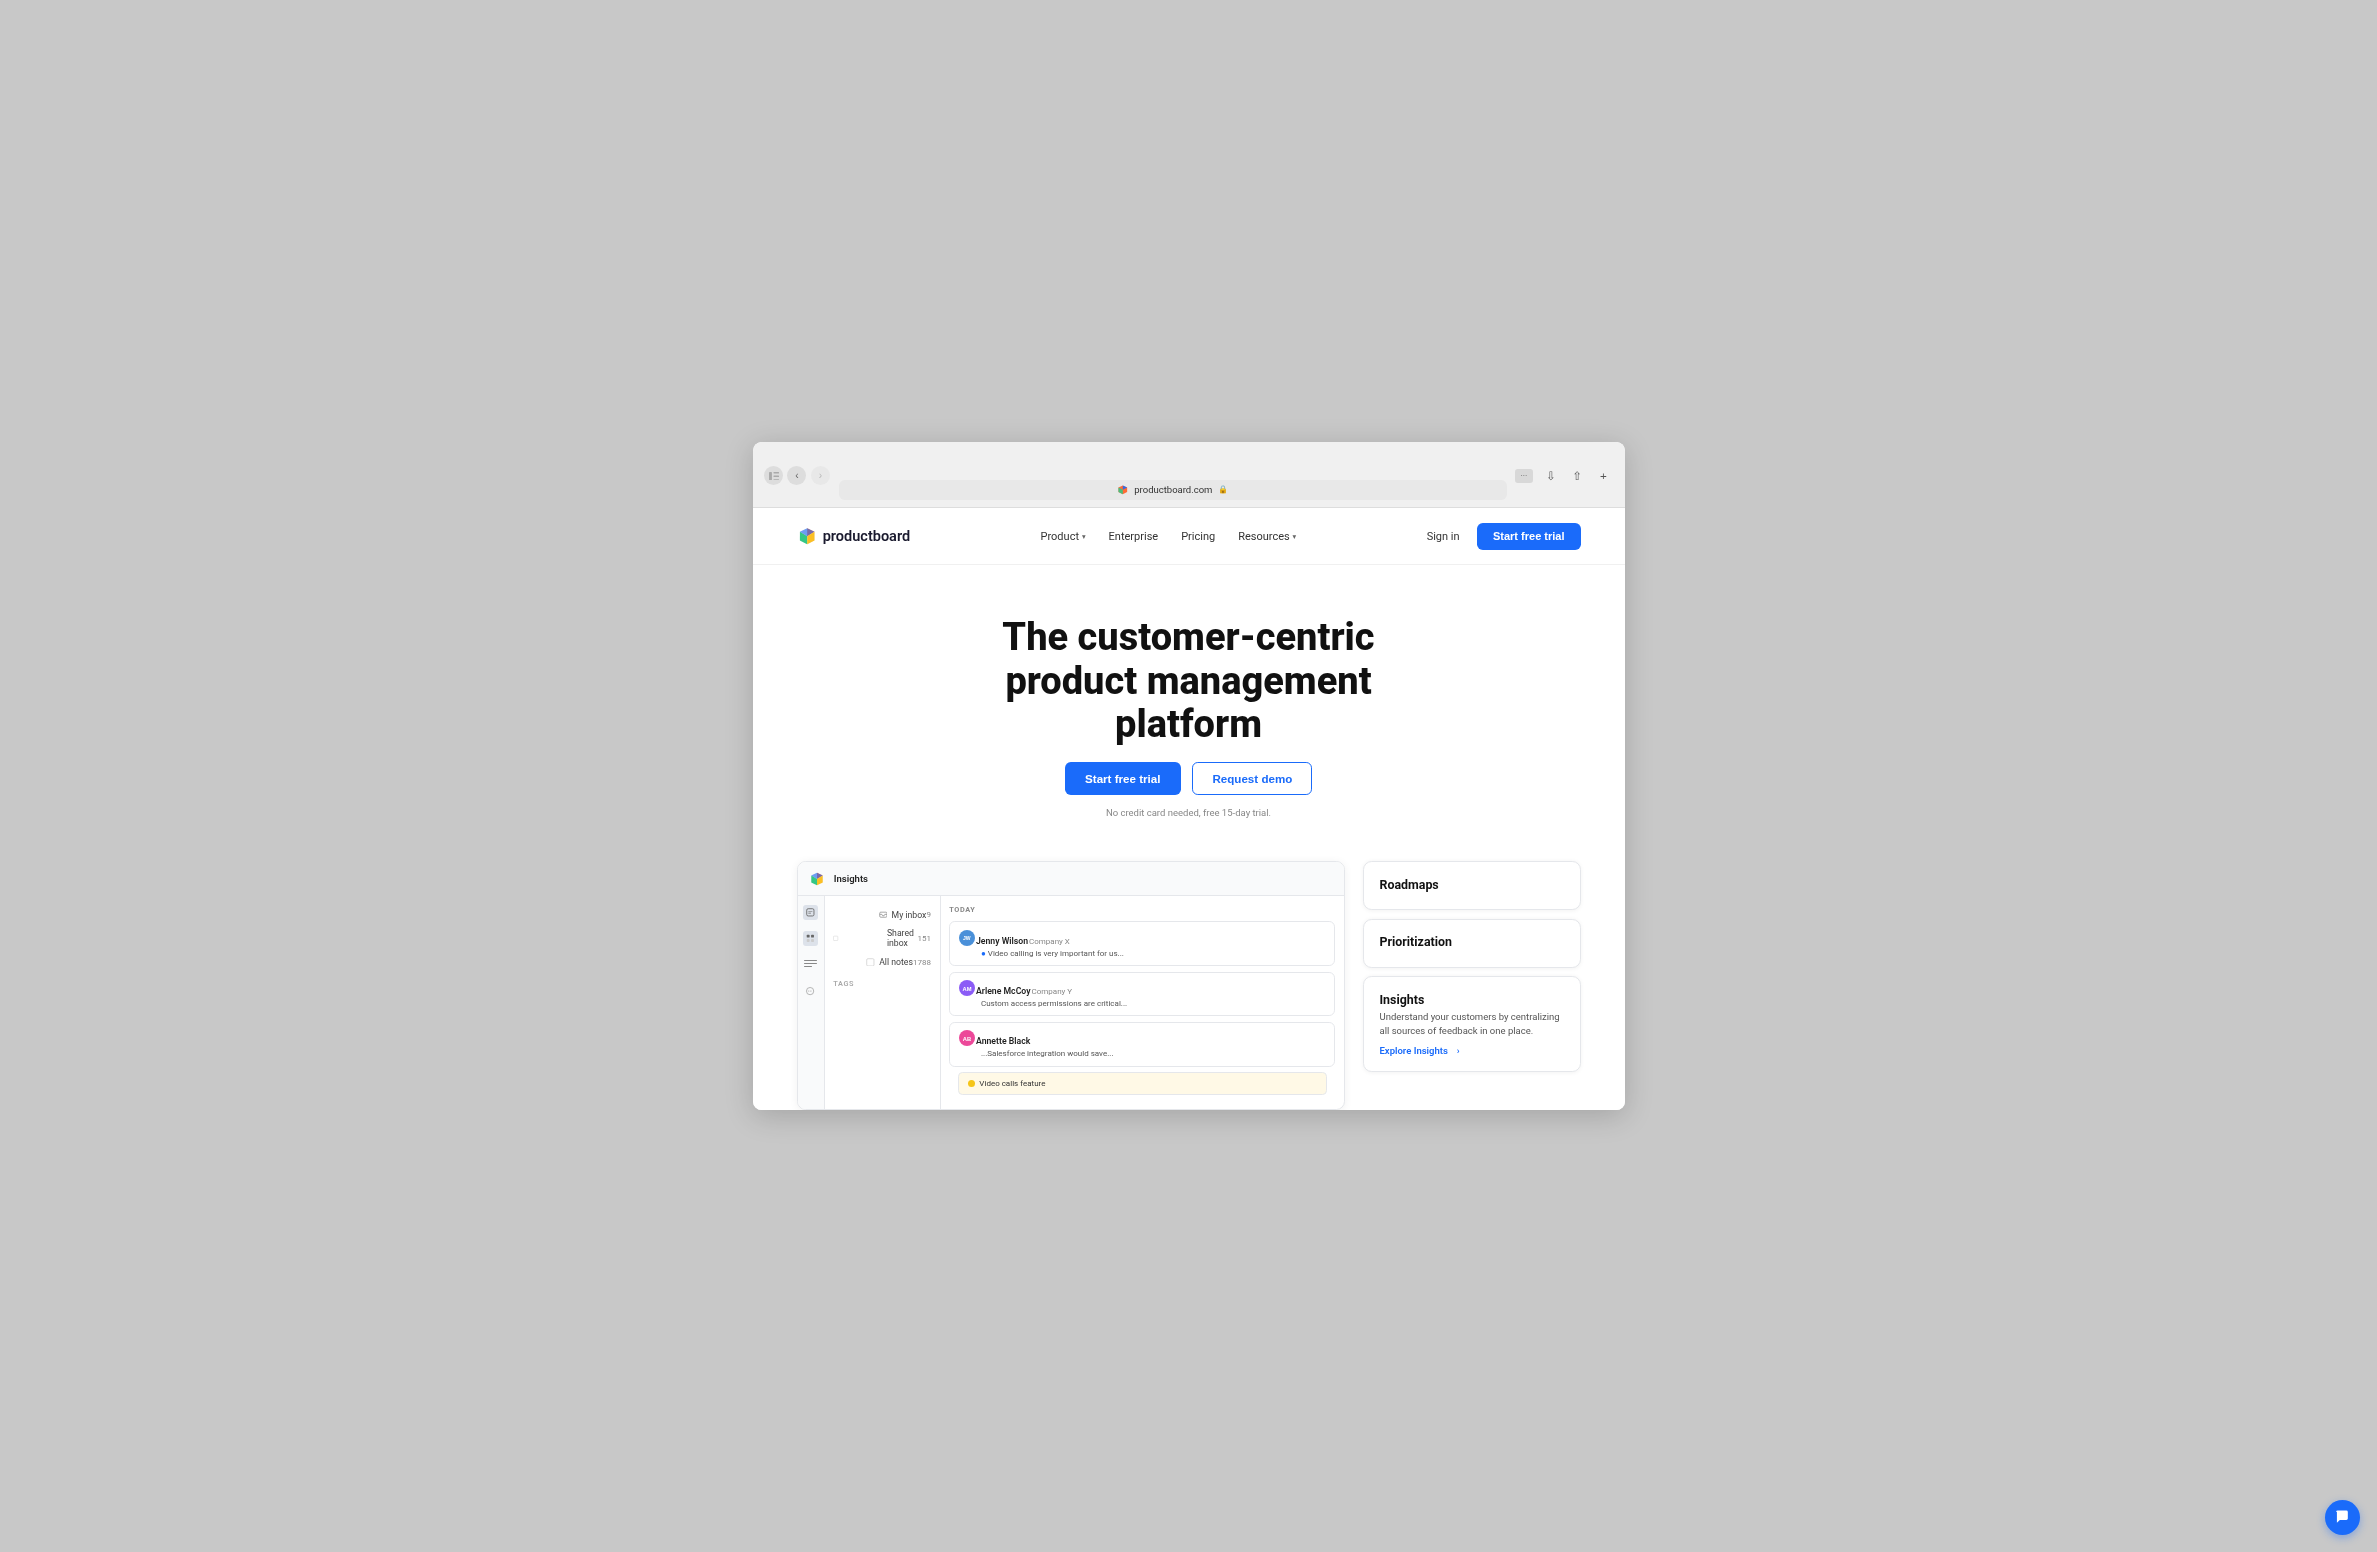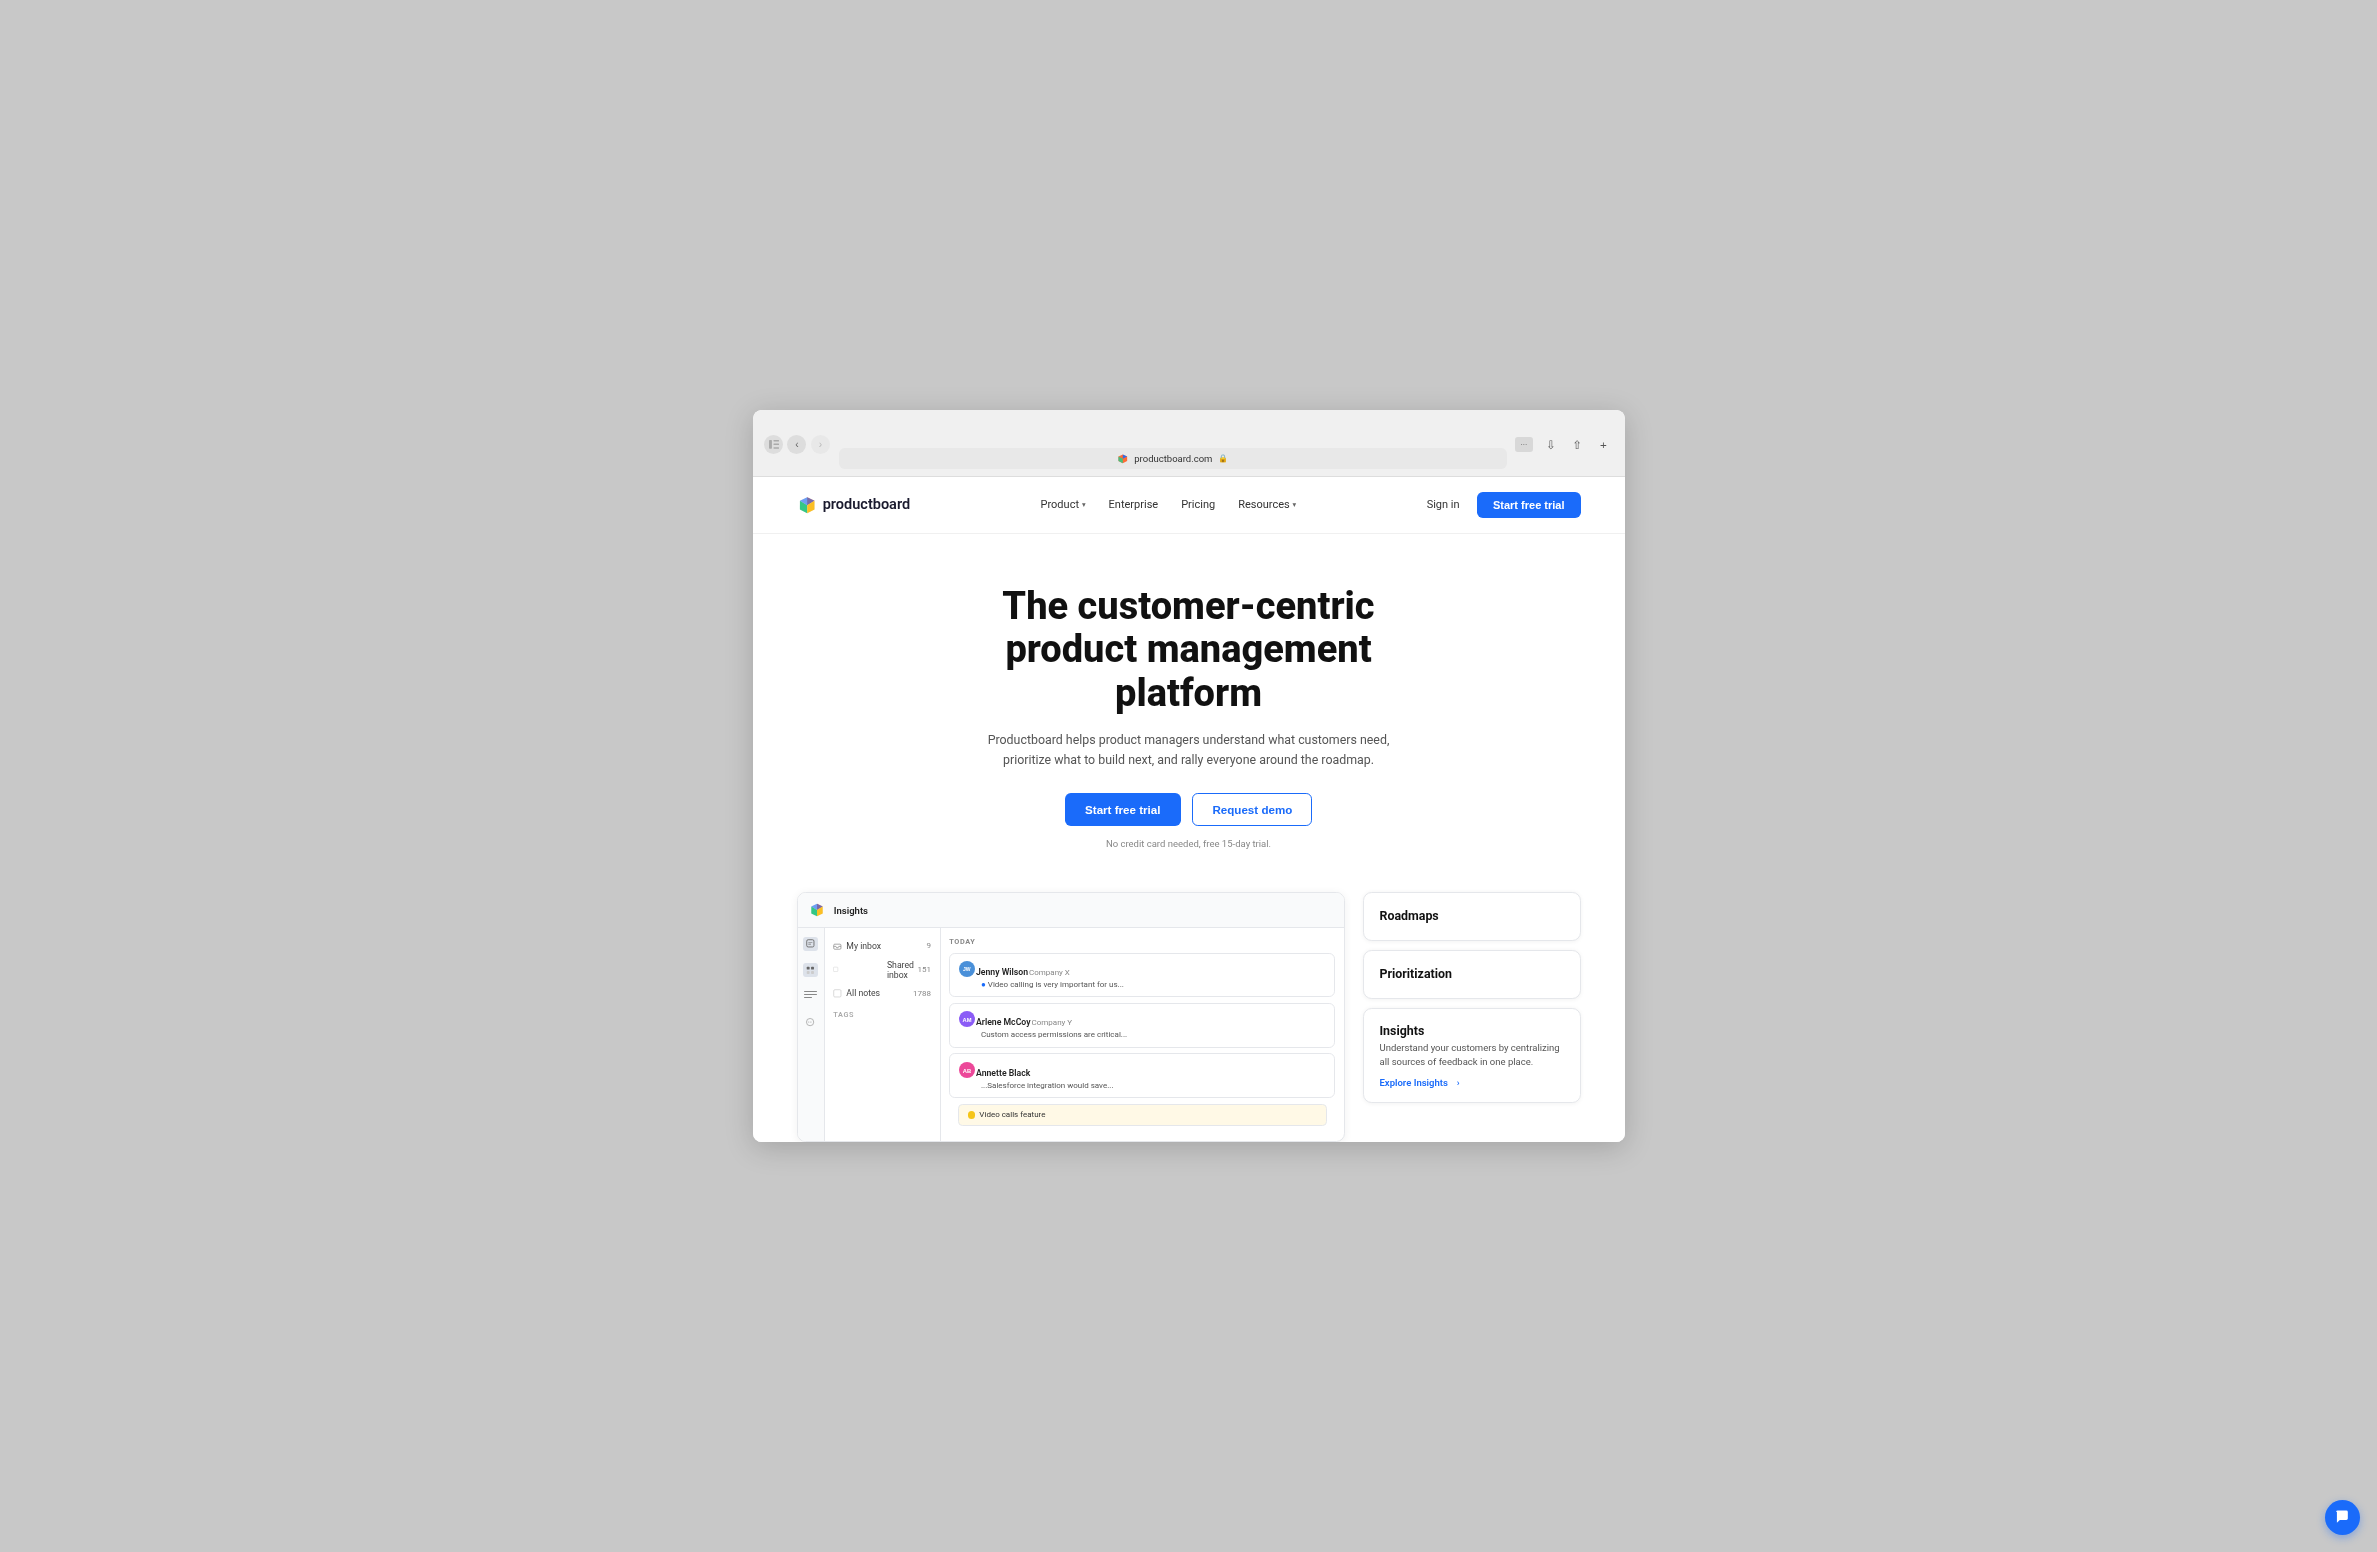--- a/index.html
+++ b/index.html
@@ -237,21 +237,21 @@
       display: flex;
     }
     .dashboard-sidebar {
       width: 116px;
       border-right: 0.7px solid #e5e7eb;
       padding: 8.7px 0;
     }
     .sidebar-item-row {
       display: flex;
       align-items: center;
-      justify-content: space-between;
+      justify-content: flex-end;
       padding: 4.4px 8.7px;
       font-size: 8.7px;
       color: #444;
     }
     .sidebar-item-count {
       font-size: 8px;
       color: #888;
     }
     .sidebar-tags-label {
       padding: 7.3px 8.7px 2.9px;
@@ -485,21 +485,20 @@
       </div>
 
       <div class="nav-actions">
         <span class="nav-signin">Sign in</span>
         <button class="btn-primary">Start free trial</button>
       </div>
     </nav>
 
     <section class="hero">
       <h1 class="hero-title">The customer-centric product management platform</h1>
-      <p class="hero-subtitle">Productboard helps product managers understand what customers need, prioritize what to build next, and rally everyone around the roadmap.</p>
       <div class="hero-cta">
         <button class="btn-primary-large">Start free trial</button>
         <button class="btn-primary-outline">Request demo</button>
       </div>
       <p class="hero-note">No credit card needed, free 15-day trial.</p>
     </section>
 
     <div class="dashboard-preview">
 
       <div class="dashboard-left">

